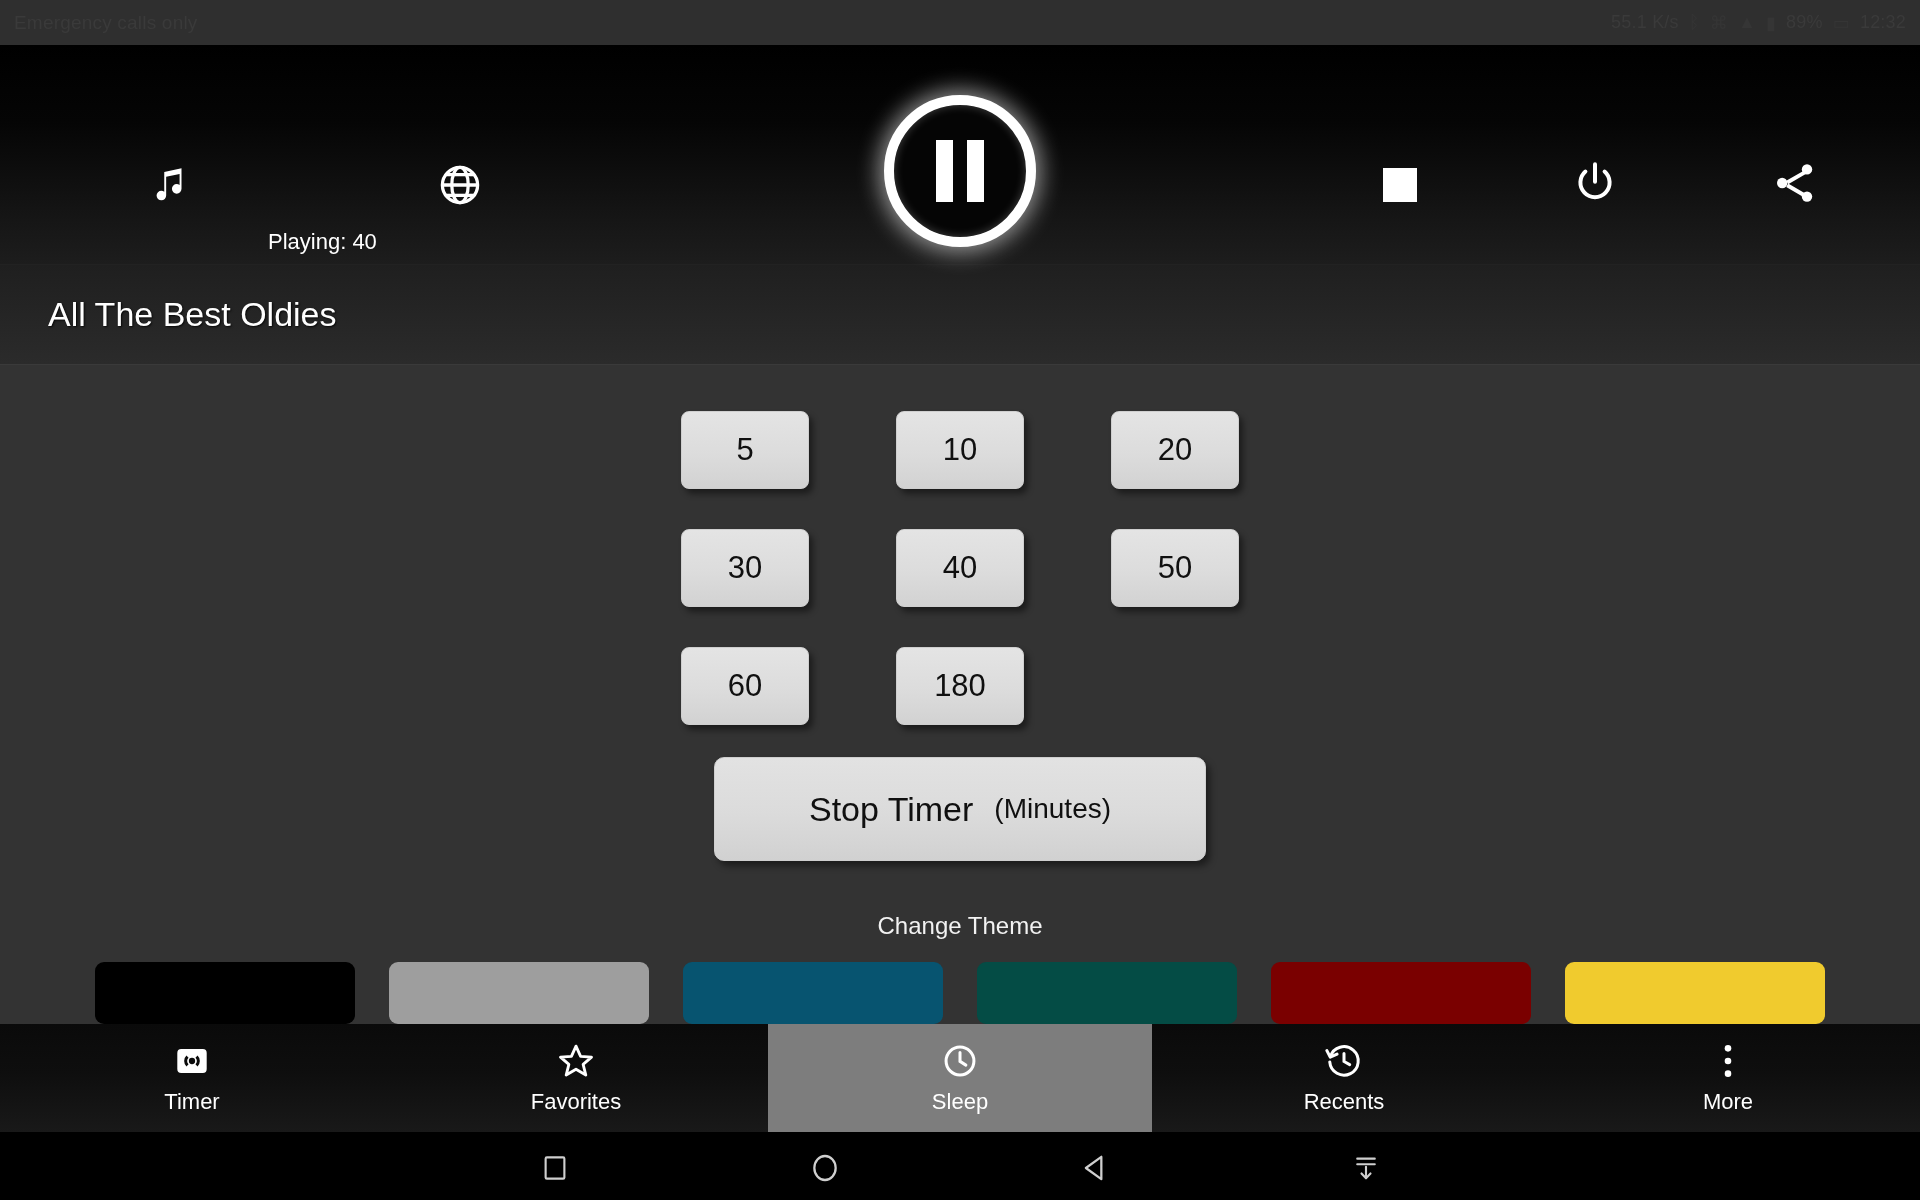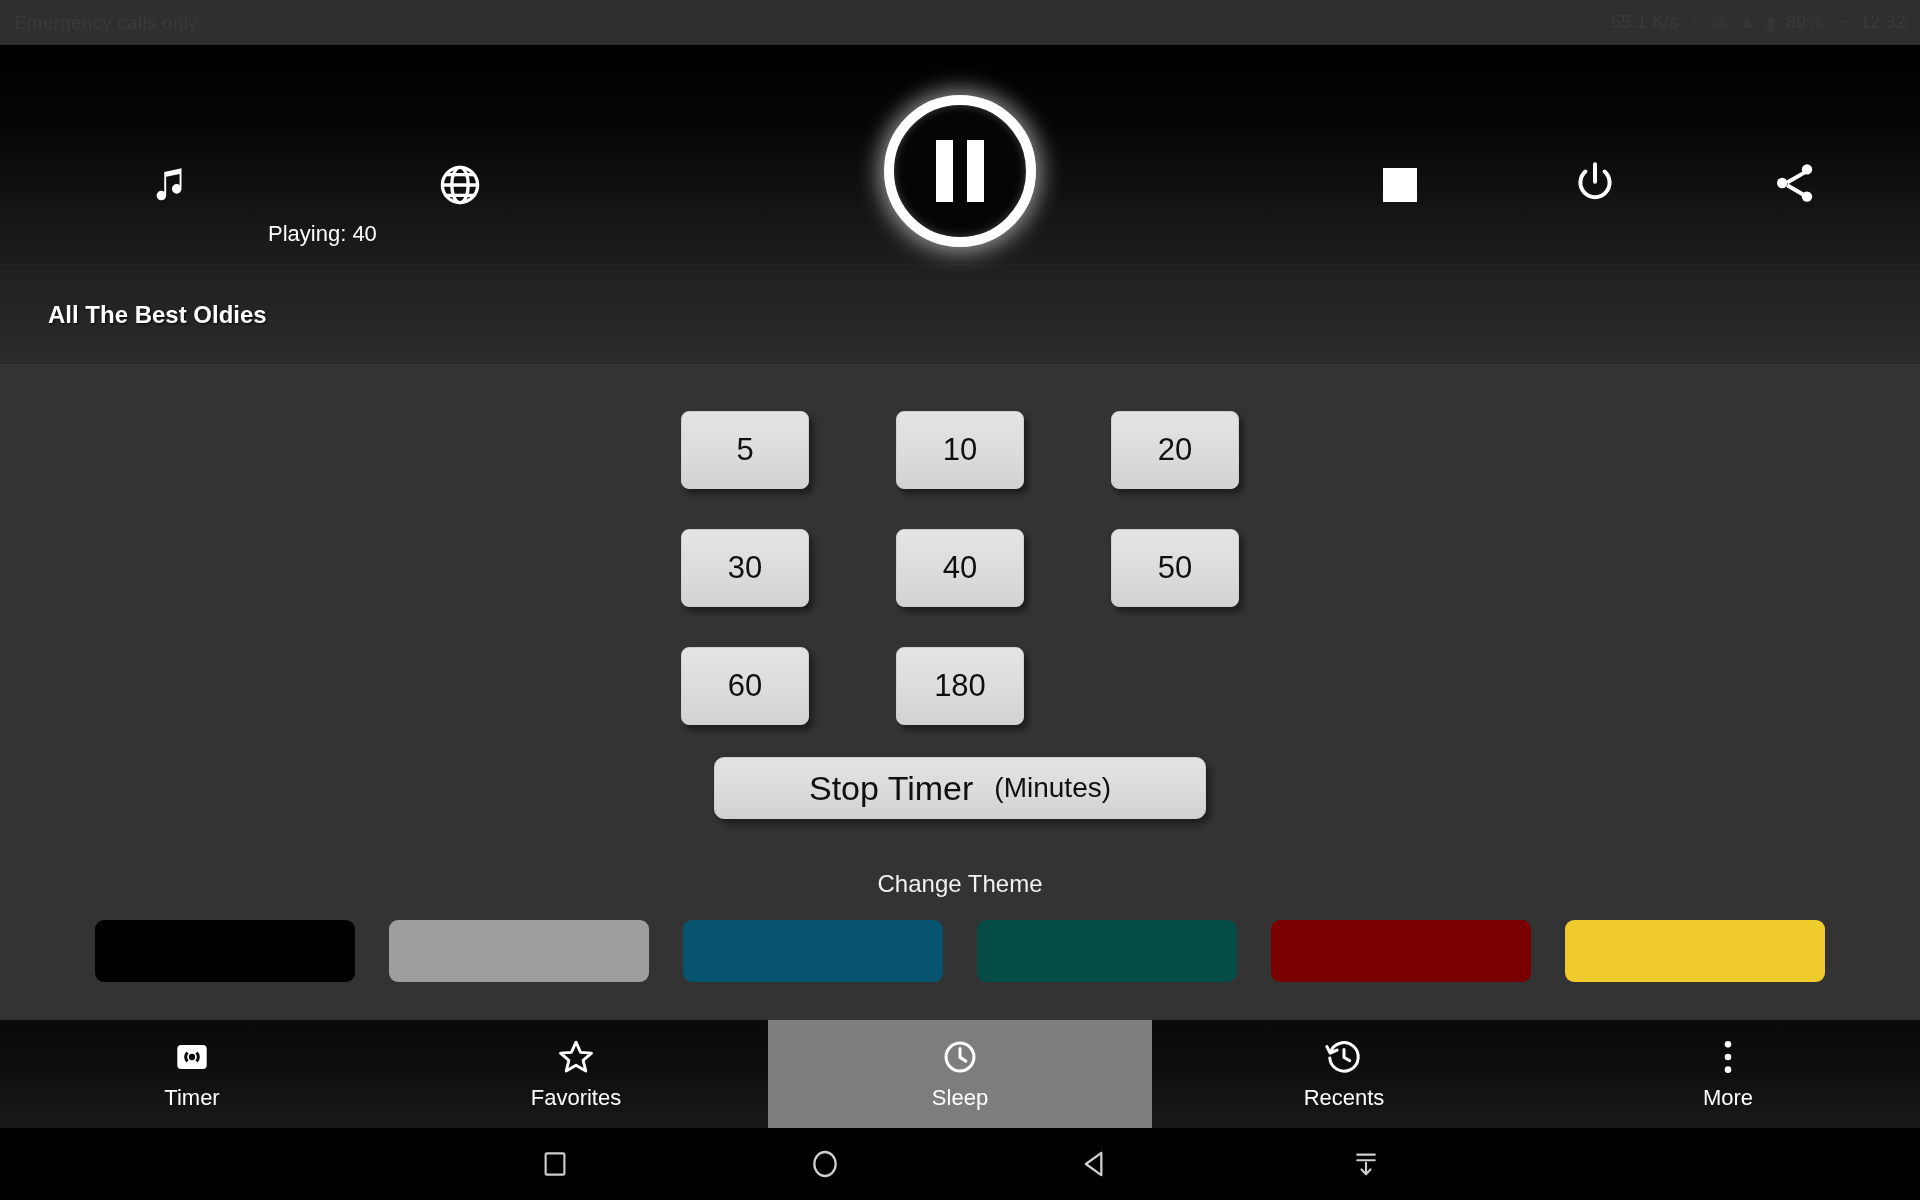--- a/index.html
+++ b/index.html
@@ -33,21 +33,21 @@
   }
   .icon-btn {
     position:absolute;
     display:flex; align-items:center; justify-content:center;
     color:#fff;
   }
   .playing-label {
     position:absolute;
     color:#ffffff;
     font-size:22px;
-    left:268px; top:176px;
+    left:268px; top:184px;
     white-space:nowrap;
   }
   .pausewrap {
     position:absolute; left:50%; top:50px; transform:translateX(-50%);
     width:152px; height:152px;
   }
   .pausering {
     width:152px; height:152px; border-radius:50%;
     border:10px solid #ffffff;
     box-shadow:0 0 22px 5px rgba(255,255,255,.55), inset 0 0 10px rgba(255,255,255,.25);
@@ -59,21 +59,21 @@
 
   
   .titleband {
     flex:0 0 100px;
     background:linear-gradient(180deg,#1f1f1f 0%,#2b2b2b 100%);
     display:flex; align-items:center;
     padding-left:48px;
     border-bottom:1px solid #3a3a3a;
   }
   .titleband .station {
-    color:#fff; font-size:24px; font-weight:bold;
+    color:#fff; font-size:34px; font-weight:normal;
     text-shadow:1px 1px 2px rgba(0,0,0,.8);
   }
 
   
   .body {
     flex:1 1 auto;
     background:#333333;
     display:flex; flex-direction:column; align-items:center;
     padding-top:26px;
   }
@@ -87,21 +87,21 @@
     width:128px; height:78px;
     background:linear-gradient(180deg,#e4e4e4 0%,#dcdcdc 55%,#d2d2d2 100%);
     border-radius:8px;
     box-shadow:4px 5px 6px rgba(0,0,0,.45);
     display:flex; align-items:center; justify-content:center;
     color:#101010; font-size:31px;
     border:1px solid #cfcfcf;
     cursor:pointer;
   }
   .stopbtn {
-    width:492px; height:62px; margin-top:12px;
+    width:492px; height:104px; margin-top:12px;
     background:linear-gradient(180deg,#e2e2e2 0%,#dbdbdb 55%,#d1d1d1 100%);
     border-radius:10px;
     box-shadow:4px 5px 7px rgba(0,0,0,.45);
     display:flex; align-items:center; justify-content:center;
     color:#101010; font-size:34px;
     border:1px solid #cfcfcf;
     cursor:pointer;
   }
   .stopbtn .sub { font-size:28px; margin-left:21px; }
 

